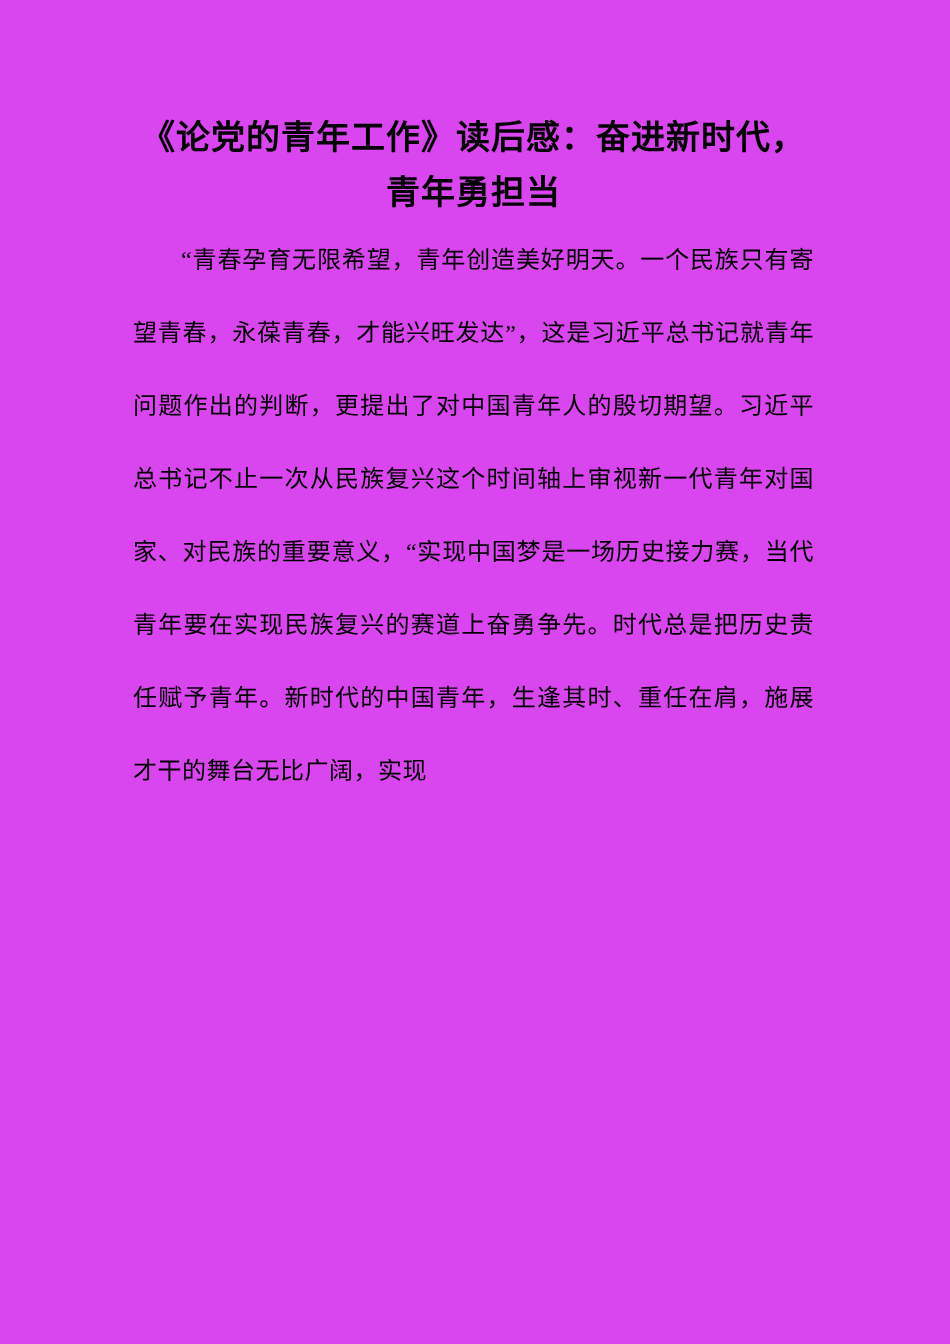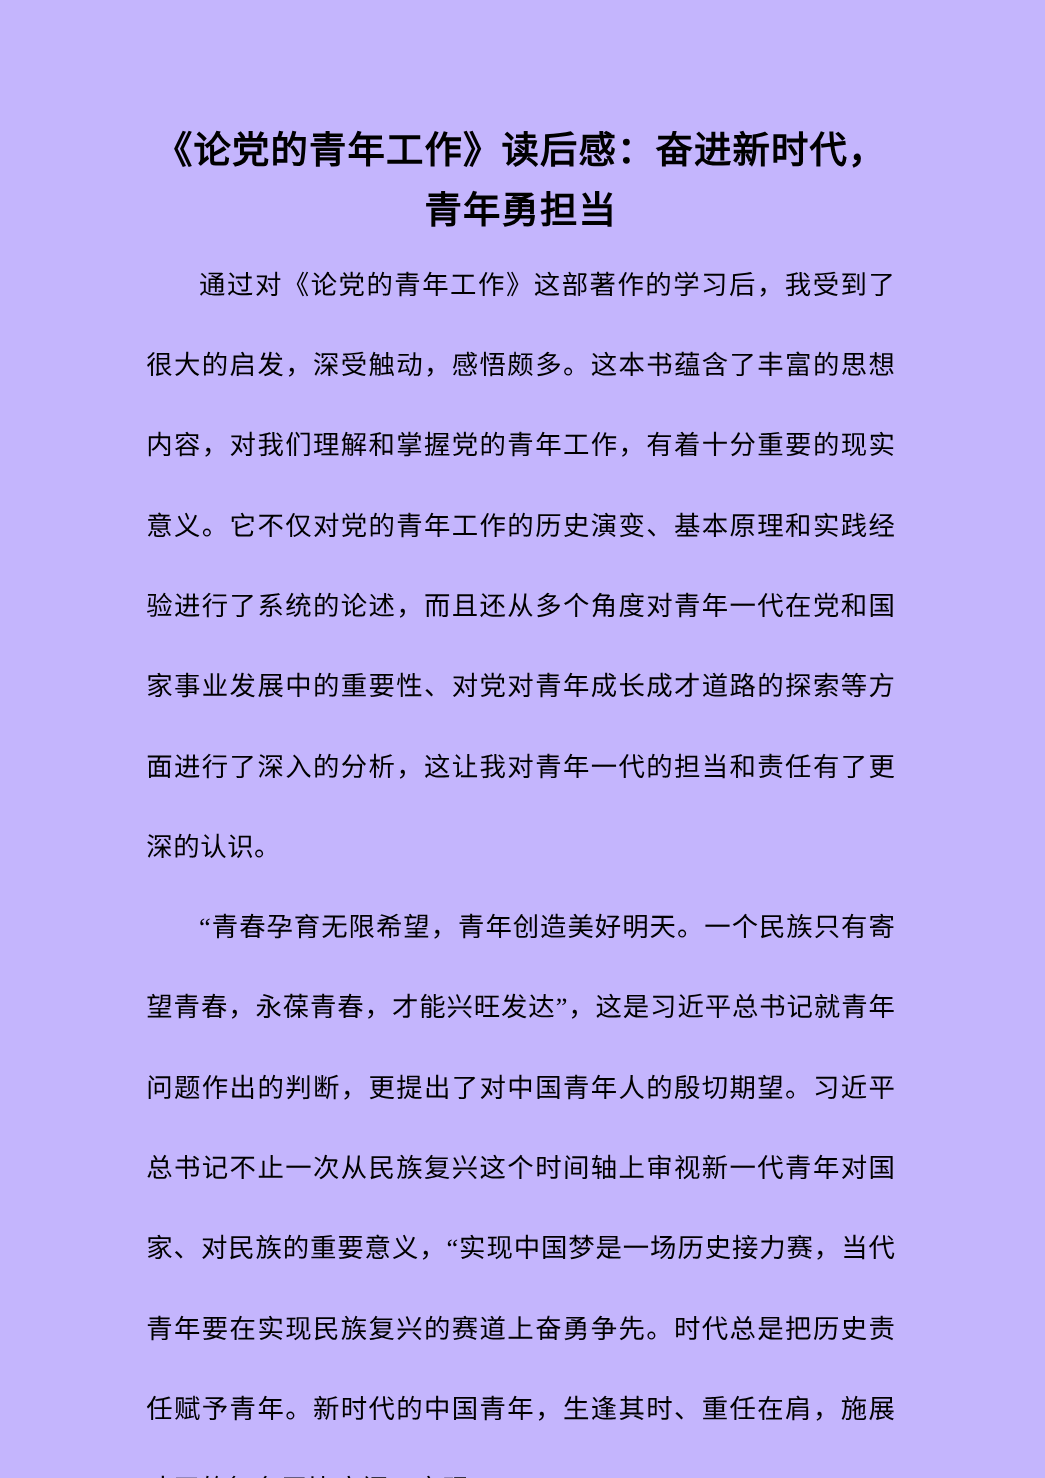--- a/index.html
+++ b/index.html
@@ -12,21 +12,21 @@
     width: 950px;
     height: 1344px;
     overflow: hidden;
     font-family: "Liberation Serif", "DejaVu Serif", serif;
     color: #000000;
   }
   .doc-page {
     box-sizing: border-box;
     width: 950px;
     height: 1344px;
-    background: #c4b5fd;
+    background: #d946ef;
     padding: 110px 136px 0 133px;
   }
   .doc-title {
     margin: 0 0 4px 0;
     font-size: 34px;
     font-weight: bold;
     line-height: 55px;
     text-align: center;
     letter-spacing: 1px;
   }
@@ -38,15 +38,14 @@
     text-indent: 2em;
     letter-spacing: 0.5px;
     word-break: break-all;
   }
 </style>
 </head>
 <body>
 
 <div class="doc-page">
   <h1 class="doc-title">《论党的青年工作》读后感：奋进新时代，青年勇担当</h1>
-  <p class="doc-paragraph">通过对《论党的青年工作》这部著作的学习后，我受到了很大的启发，深受触动，感悟颇多。这本书蕴含了丰富的思想内容，对我们理解和掌握党的青年工作，有着十分重要的现实意义。它不仅对党的青年工作的历史演变、基本原理和实践经验进行了系统的论述，而且还从多个角度对青年一代在党和国家事业发展中的重要性、对党对青年成长成才道路的探索等方面进行了深入的分析，这让我对青年一代的担当和责任有了更深的认识。</p>
   <p class="doc-paragraph">“青春孕育无限希望，青年创造美好明天。一个民族只有寄望青春，永葆青春，才能兴旺发达”，这是习近平总书记就青年问题作出的判断，更提出了对中国青年人的殷切期望。习近平总书记不止一次从民族复兴这个时间轴上审视新一代青年对国家、对民族的重要意义，“实现中国梦是一场历史接力赛，当代青年要在实现民族复兴的赛道上奋勇争先。时代总是把历史责任赋予青年。新时代的中国青年，生逢其时、重任在肩，施展才干的舞台无比广阔，实现</p>
 </div>
 
 </body></html>

